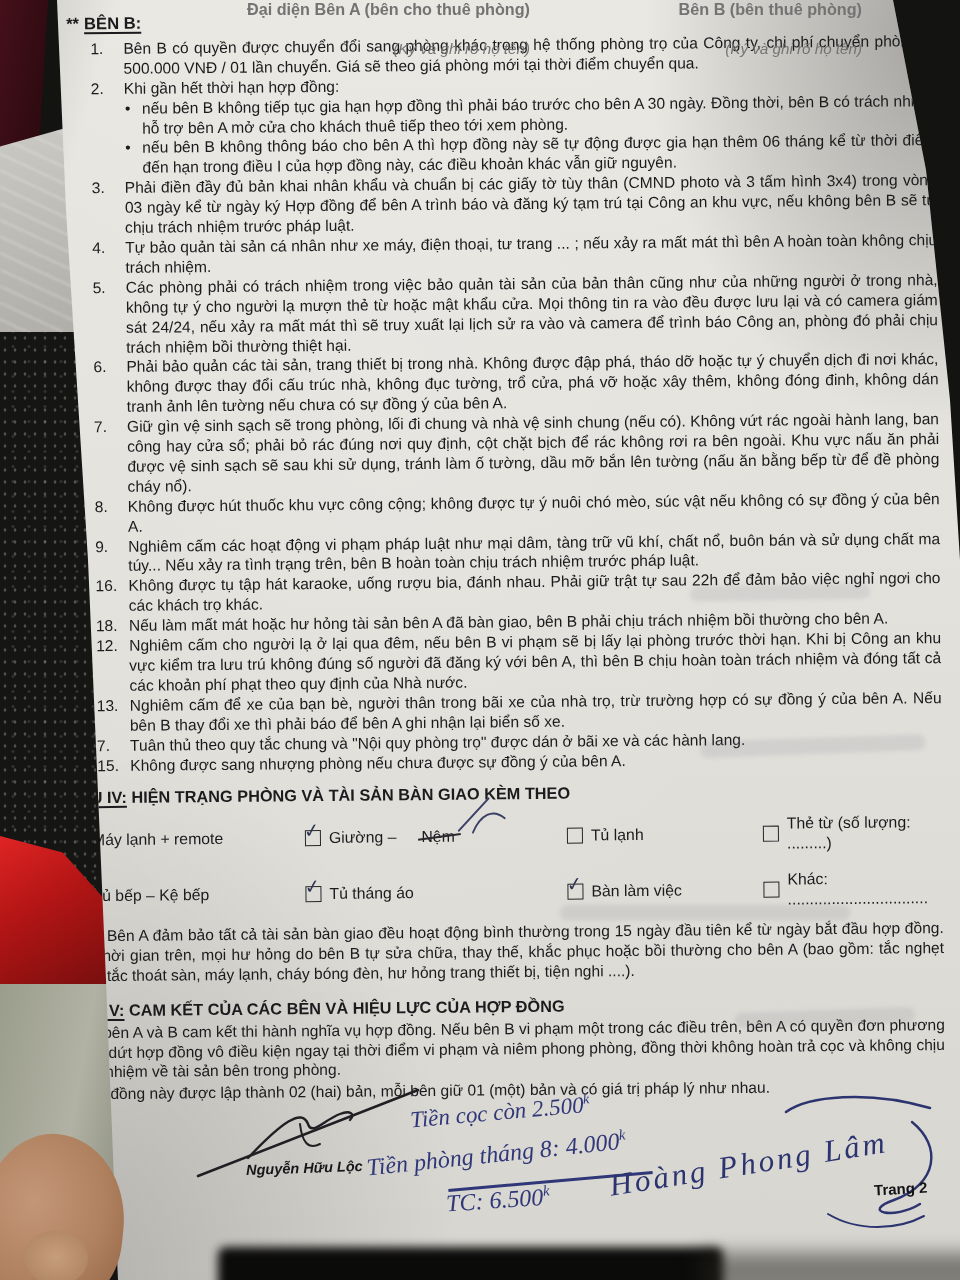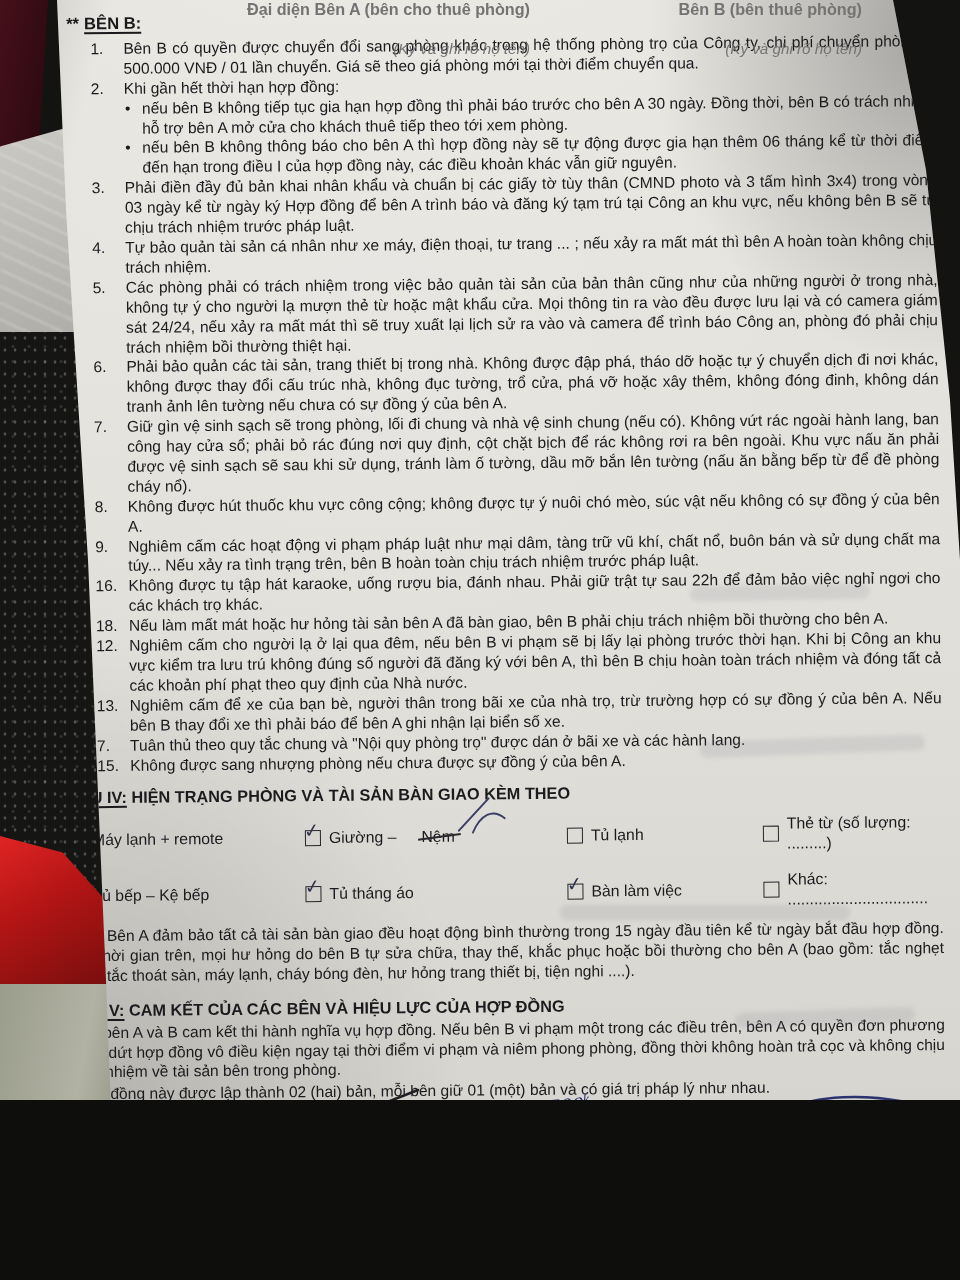--- a/index.html
+++ b/index.html
@@ -1,16 +1,16 @@
 <!DOCTYPE html>
 <html><head>
 <meta charset="utf-8">
 <style>
   html,body{margin:0;padding:0;background:#0e0e0d;}
-  .photo{position:relative;width:960px;height:1100px;overflow:hidden;background:#131312;font-family:"Liberation Sans",sans-serif;}
+  .photo{position:relative;width:960px;height:1280px;overflow:hidden;background:#131312;font-family:"Liberation Sans",sans-serif;}
 
   
   .maroon{position:absolute;left:0;top:0;width:48px;height:240px;
     background:linear-gradient(100deg,#45101a,#2e0a10 70%);
     clip-path:polygon(0 0,100% 0,70% 100%,0 100%);}
   .grey-wedge{position:absolute;left:0;top:126px;width:140px;height:410px;
     background:linear-gradient(170deg,#cbc9c4,#b3b1ac 45%,#9e9c97);
     clip-path:polygon(0 5%,52% 0,100% 26%,44% 88%,0 100%);}
   .plastic{position:absolute;inset:0;
     background:repeating-linear-gradient(25deg,rgba(255,255,255,.55) 0 3px,transparent 3px 15px);

